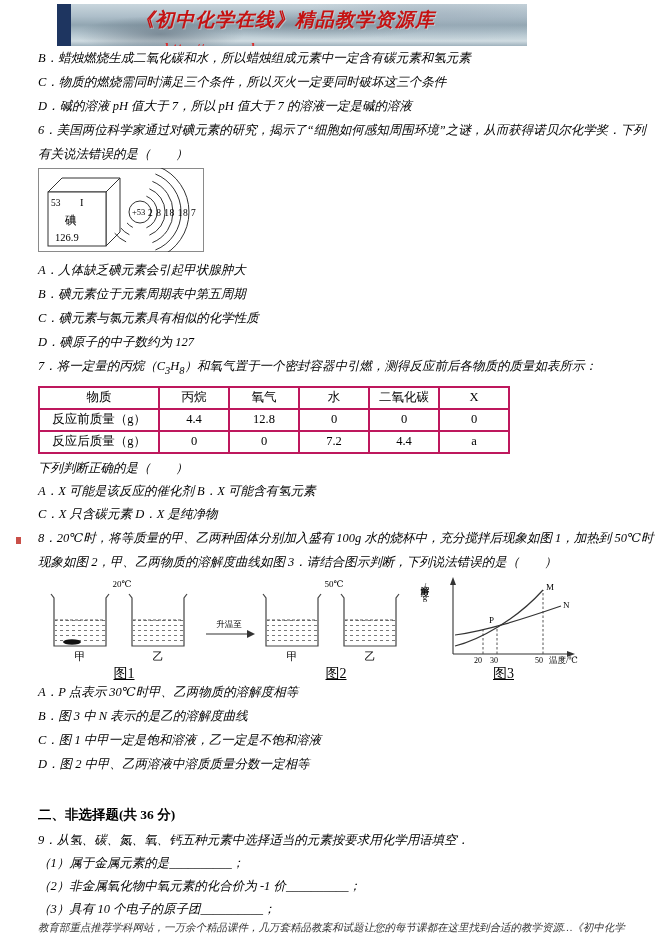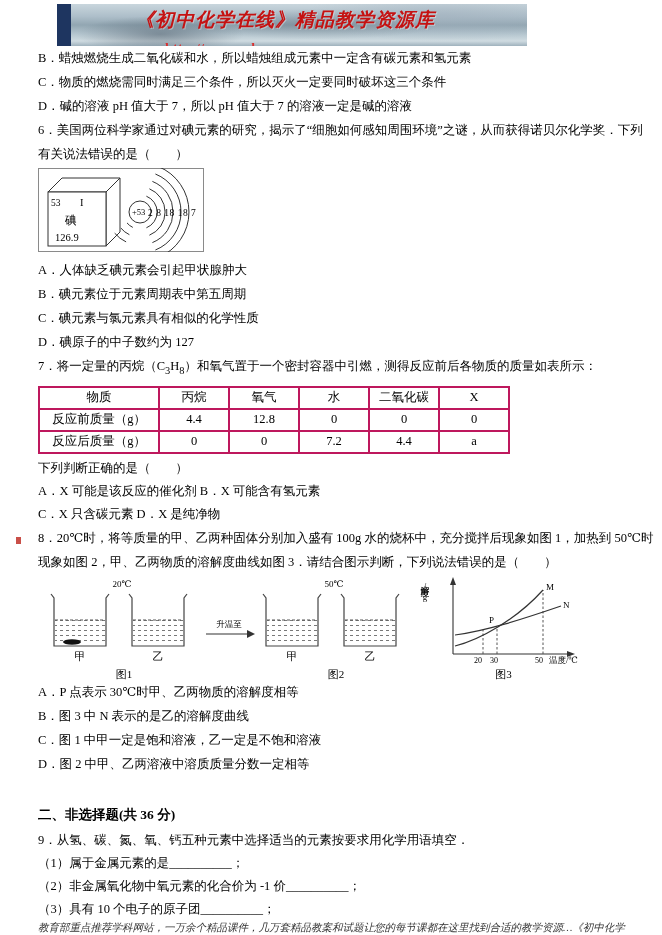--- a/index.html
+++ b/index.html
@@ -22,33 +22,33 @@
   .banner-strip{position:absolute;left:0;top:0;width:14px;height:100%;background:#1e3560;}
   .banner-title{
     position:absolute;left:78px;top:3px;font-size:19px;font-weight:bold;color:#c51212;
     letter-spacing:1px;white-space:nowrap;text-shadow:1px 1px 0 rgba(255,255,255,.35);font-style:italic;
   }
   .banner-url{
     position:absolute;left:108px;top:24px;font-size:13.5px;font-weight:bold;color:#d73030;
     letter-spacing:.5px;white-space:nowrap;margin-top:12px;
   }
   
-  p.line{margin:0;font-size:12.5px;line-height:24px;white-space:nowrap;}
+  p.line{margin:0;font-size:12.5px;line-height:24px;white-space:nowrap;font-style:italic;}
   p.lh23{line-height:23px;}
   .first-block{margin-top:6px;}
   
   .fig6{margin:2px 0;}
   
   table.masses{border-collapse:collapse;margin:3px 0;font-size:12.5px;}
   table.masses td{border:2px solid #be185d;text-align:center;height:20px;padding:0 4px;}
   td.c0{width:110px;} td.cn{width:60px;}
   
   .figrow{display:flex;align-items:flex-start;margin:2px 0 0 6px;}
   .figblock{text-align:center;position:relative;}
-  .figcap{font-size:11px;line-height:12px;}
+  .figcap{font-size:14px;line-height:12px;text-decoration:underline;}
   .fig3wrap{position:relative;margin-left:4px;}
   .ylabel{
     position:absolute;left:0;top:2px;font-size:9px;line-height:10px;
     writing-mode:vertical-rl;text-orientation:upright;letter-spacing:1px;
   }
   .fig3wrap svg{margin-left:11px;}
   
   .secheading{margin:26px 0 0 0;font-size:13.5px;font-weight:bold;line-height:26px;}
   
   .pagefooter{

